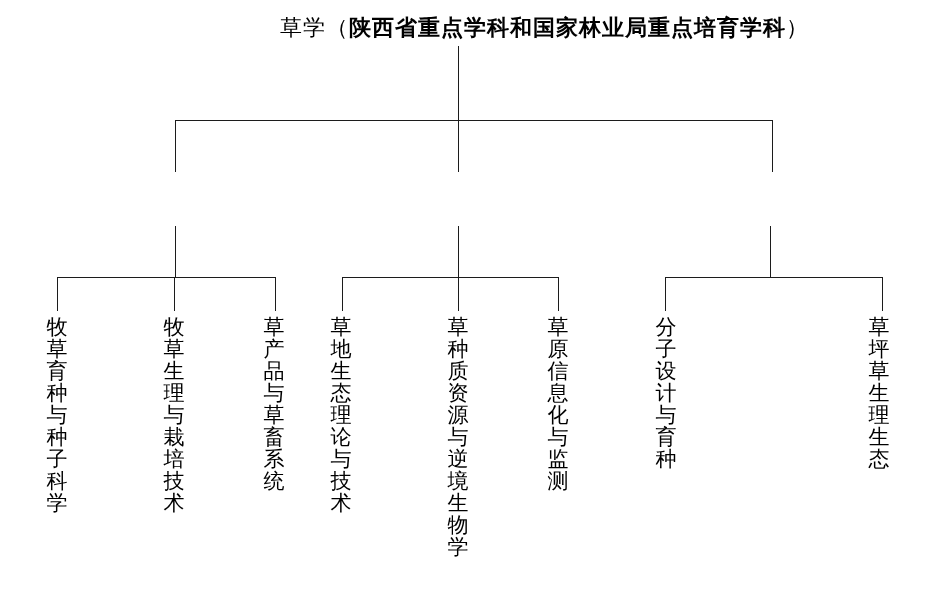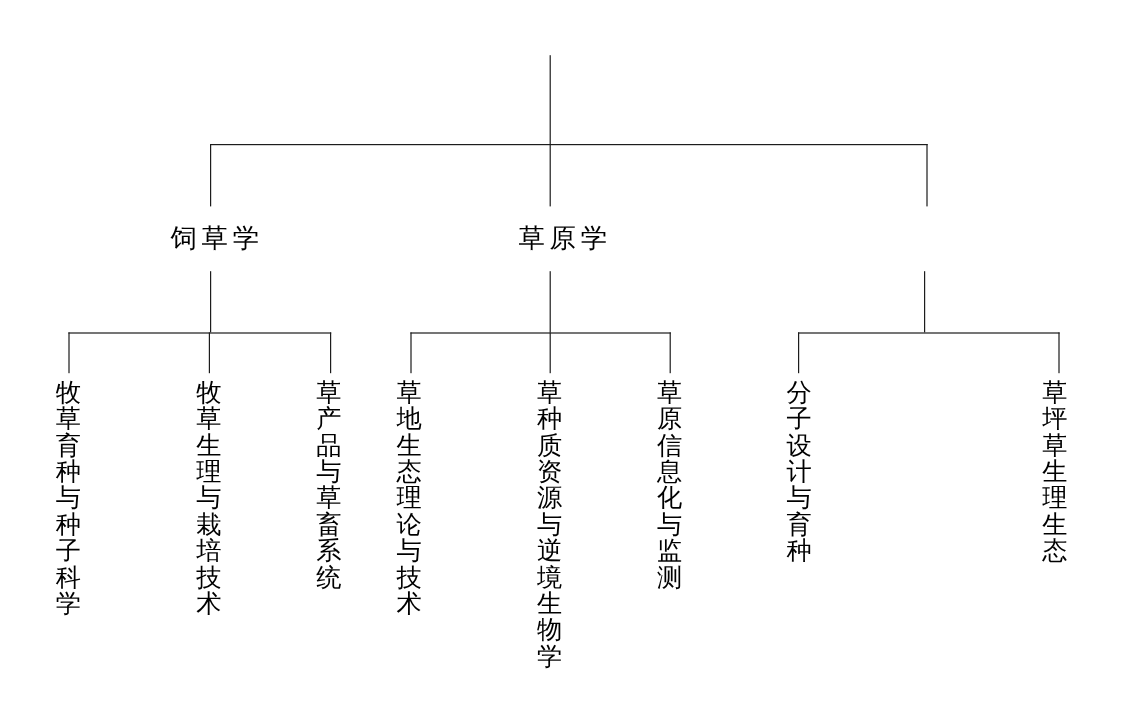--- a/index.html
+++ b/index.html
@@ -42,29 +42,30 @@
     line-height: 22px;
     text-align: center;
   }
   .vtext .vchar { height: 22px; }
 </style>
 </head>
 <body>
 
 <div class="canvas">
 
+  <div class="root-title">
+    <span>草学（</span><span class="bold">陕西省重点学科和国家林业局重点培育学科</span><span>）</span>
+  </div>
 
   <div class="vline" style="left:458px; top:46px; height:74px;"></div>
   <div class="hline" style="left:175px; top:120px; width:598px;"></div>
   <div class="vline" style="left:175px; top:120px; height:52px;"></div>
   <div class="vline" style="left:458px; top:120px; height:52px;"></div>
   <div class="vline" style="left:772px; top:120px; height:52px;"></div>
 
-  <div class="node-label" style="left:181px;">饲草学</div>
-  <div class="node-label" style="left:471px;">草原学</div>
 
   <div class="vline" style="left:175px; top:226px; height:51px;"></div>
   <div class="vline" style="left:458px; top:226px; height:51px;"></div>
   <div class="vline" style="left:770px; top:226px; height:51px;"></div>
 
   <div class="hline" style="left:57px; top:277px; width:219px;"></div>
   <div class="hline" style="left:342px; top:277px; width:217px;"></div>
   <div class="hline" style="left:665px; top:277px; width:218px;"></div>
 
   <div class="vline" style="left:57px; top:277px; height:34px;"></div>

